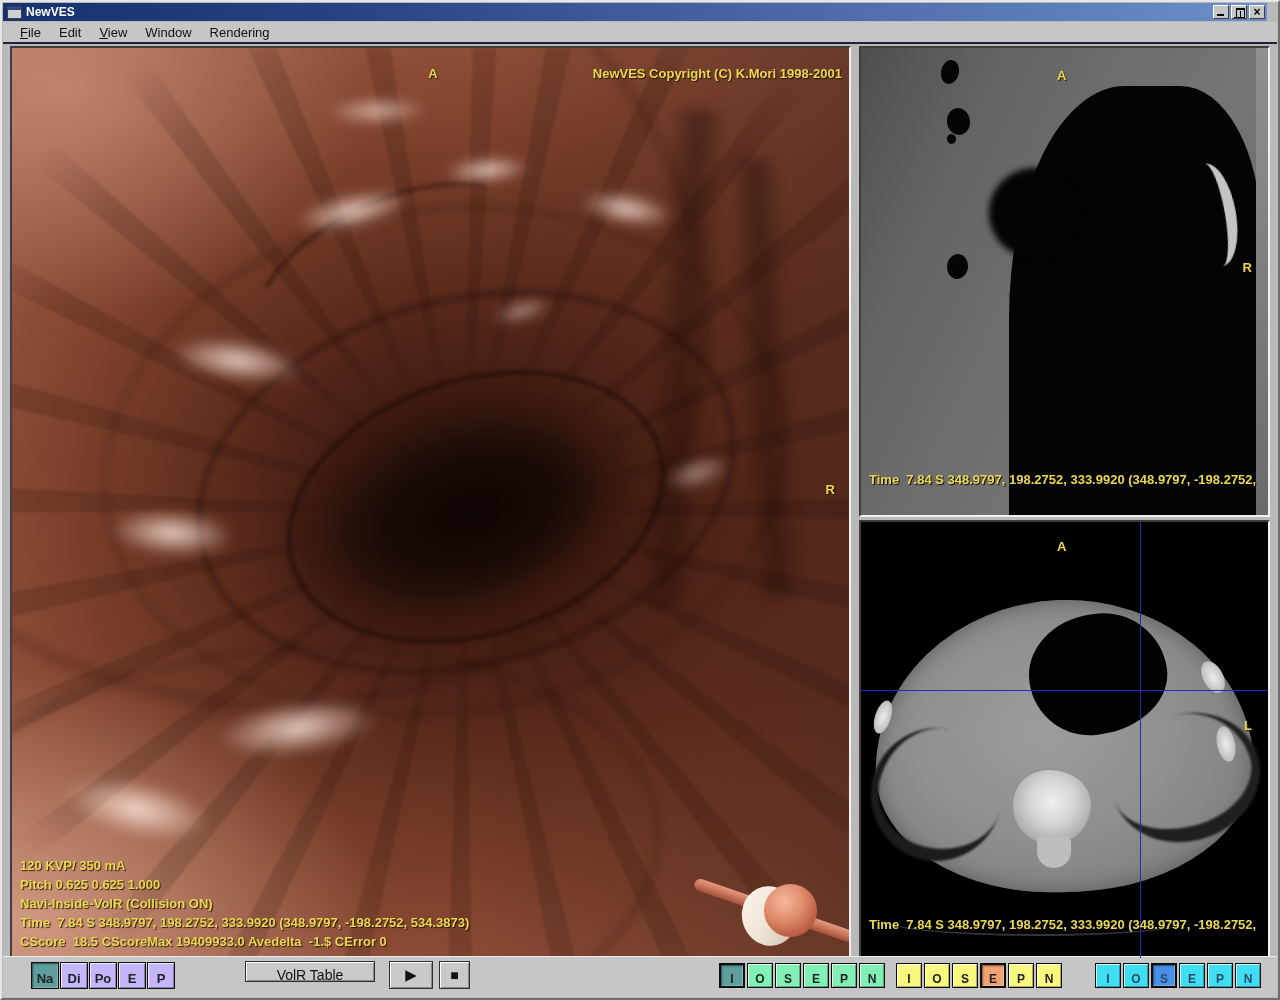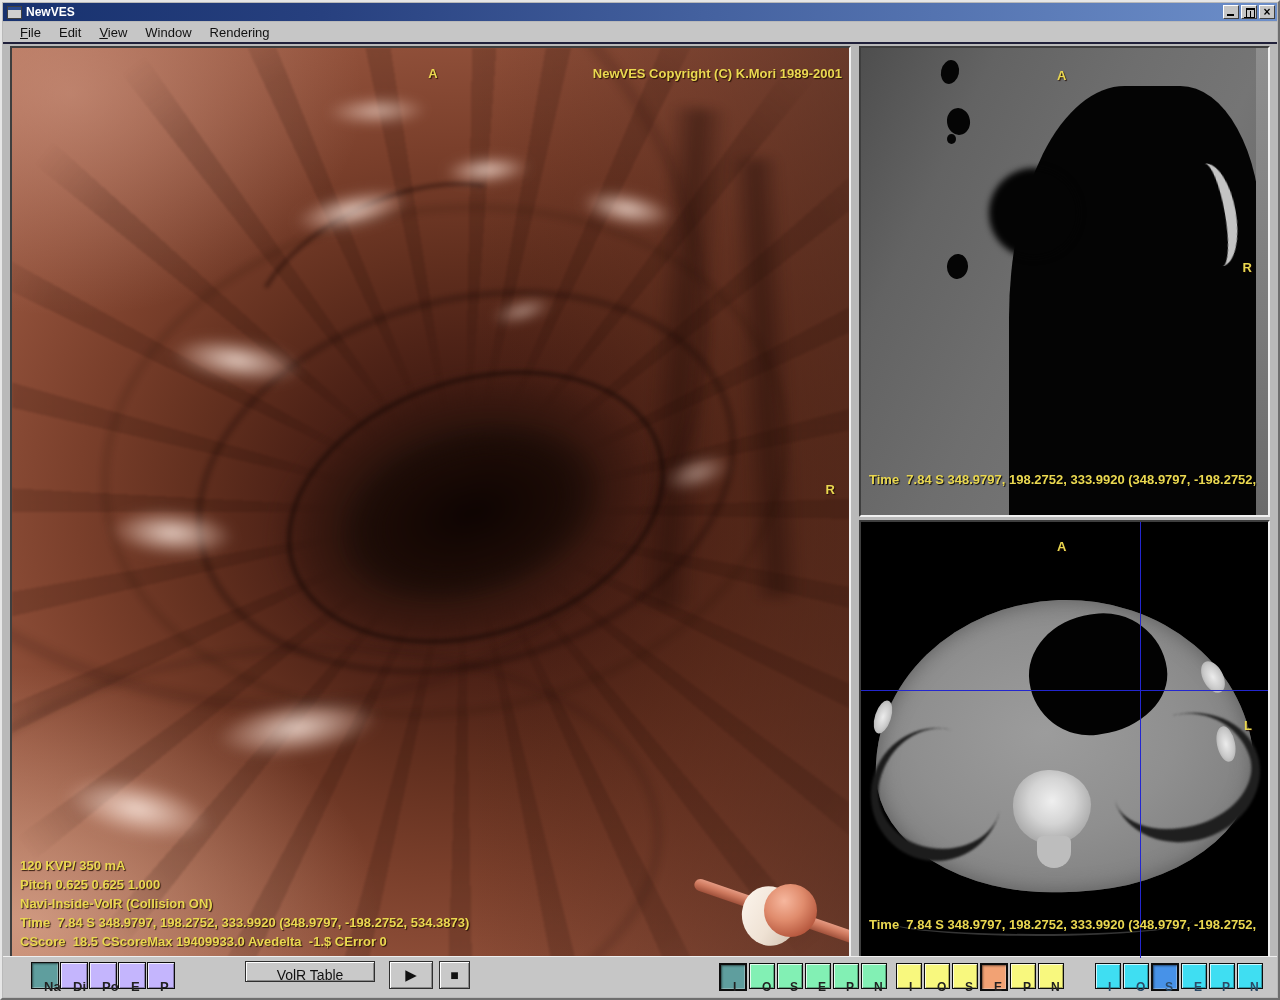--- a/index.html
+++ b/index.html
@@ -2,21 +2,21 @@
 <html><head>
 <meta charset="utf-8">
 <style>
   html,body{margin:0;padding:0;width:1280px;height:1000px;overflow:hidden;
     font-family:"Liberation Sans",sans-serif;background:#9a9a9a;cursor:default;}
   .window{position:relative;width:1280px;height:1000px;background:#b9b9b9;
     border-top:2px solid #e6e6e6;border-left:2px solid #e6e6e6;
     border-right:2px solid #6e6e6e;border-bottom:2px solid #6e6e6e;box-sizing:border-box;}
 
   
-  .titlebar{position:absolute;left:1px;top:1px;right:1px;height:18px;
+  .titlebar{position:absolute;left:1px;top:1px;right:11px;height:18px;
     background:linear-gradient(90deg,#17316e 0%,#27407f 25%,#44619f 55%,#6c8ec9 100%);
     display:flex;align-items:center;padding:0 2px;}
   .app-icon{width:13px;height:11px;margin:0 4px 0 2px;background:#cfcfcf;
     border:1px solid #404040;position:relative;}
   .app-icon::before{content:"";position:absolute;left:0;top:0;right:0;height:3px;background:#2a4a8f;}
   .title-text{color:#ffffff;font-size:12px;font-weight:bold;letter-spacing:0;}
   .win-controls{margin-left:auto;display:flex;gap:2px;align-items:center;}
   .winbtn{width:16px;height:14px;background:#c6c6c6;border:1px solid;
     border-color:#ffffff #404040 #404040 #ffffff;position:relative;padding:0;display:block;}
   .glyph-min{position:absolute;left:3px;bottom:2px;width:7px;height:2px;background:#000;}
@@ -156,21 +156,21 @@
   .crosshair-h{position:absolute;left:0;top:168px;width:100%;height:1px;background:#2326cf;z-index:35;}
   .axi-a{left:196px;top:17px;}
   .axi-l{right:16px;top:196px;}
   .axi .ct-status{bottom:26px;}
 
   
   .toolbar{position:absolute;left:1px;right:1px;bottom:1px;height:40px;background:#c6c6c6;
     border-top:1px solid #efefef;}
   .mode-group{position:absolute;left:28px;top:5px;display:flex;gap:1px;}
   .tbtn{border:1px solid #0d0d0d;font:bold 13px/24px "Liberation Sans",sans-serif;
-    color:#222;box-sizing:border-box;padding:12px;
+    color:#222;box-sizing:border-box;padding:4px;
     box-shadow:inset 1px 1px 0 rgba(255,255,255,.75), inset -1px -1px 0 rgba(0,0,0,.3);}
   .mode-group .tbtn{width:28px;height:27px;background:#c4b5fd;}
   .mode-group .tbtn.sel{background:#5f9e9e;
     box-shadow:inset 1px 1px 2px rgba(0,0,0,.5), inset -1px -1px 0 rgba(255,255,255,.3);}
   .gray-btn{position:absolute;top:4px;background:#c9c9c9;border:1px solid #2f2f2f;
     box-shadow:inset 1px 1px 0 #ffffff, inset -1px -1px 0 #8a8a8a;
     font:14px/26px "Liberation Sans",sans-serif;color:#111;text-align:center;box-sizing:border-box;padding:0;}
   .volr{left:242px;width:130px;height:21px;}
   .play{left:386px;width:44px;height:28px;font-size:15px;}
   .stop{left:436px;width:31px;height:28px;font-size:14px;}
@@ -236,21 +236,21 @@
       <div class="lumen"></div>
       <div class="lumen2"></div>
       <div class="fold fold3"></div>
       <div class="marker">
         <div class="marker-rod"></div>
         <div class="marker-ring"></div>
         <div class="marker-sphere"></div>
       </div>
     </div>
     <div class="ylabel endo-a">A</div>
-    <div class="ylabel endo-copy">NewVES Copyright (C) K.Mori 1989-2001</div>
+    <div class="ylabel endo-copy">NewVES Copyright (C) K.Mori 1998-2001</div>
     <div class="ylabel endo-r">R</div>
     <div class="endo-stats">
       <div>120 KVP/ 350 mA</div>
       <div>Pitch 0.625 0.625 1.000</div>
       <div>Navi-Inside-VolR (Collision ON)</div>
       <div>Time  7.84 S 348.9797, 198.2752, 333.9920 (348.9797, -198.2752, 534.3873)</div>
       <div>CScore  18.5 CScoreMax 19409933.0 Avedelta  -1.$ CError 0</div>
     </div>
   </div>
 

